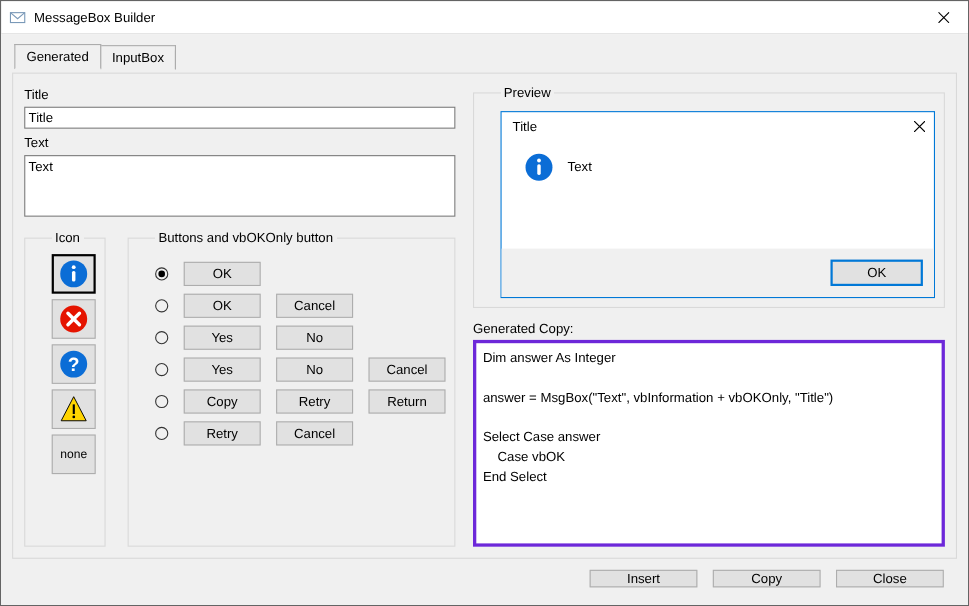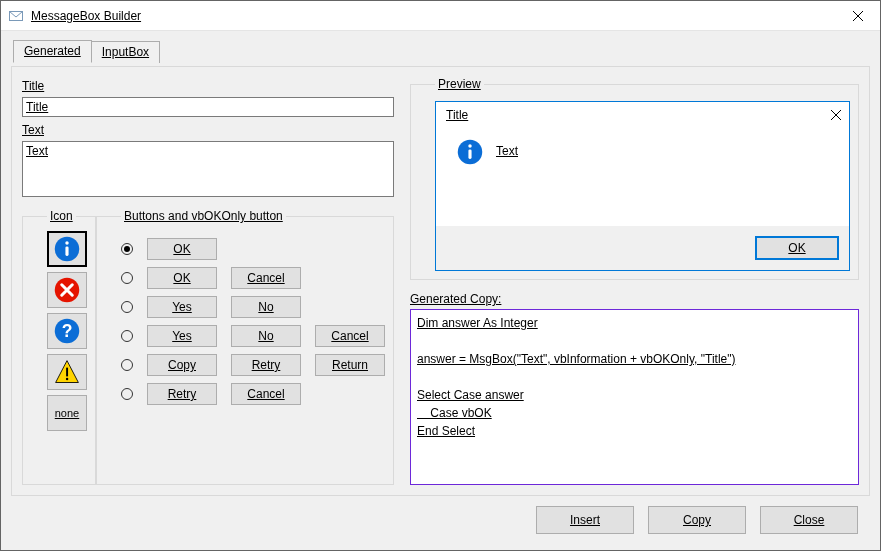--- a/index.html
+++ b/index.html
@@ -13,21 +13,20 @@
     height: 551px;
     overflow: hidden;
   }
   .window {
     width: 881px;
     height: 551px;
     border: 1px solid #646464;
     background: #fff;
     display: flex;
     flex-direction: column;
-    text-decoration: underline;
   }
   .titlebar {
     height: 30px;
     display: flex;
     align-items: center;
     border-bottom: 1px solid #e5e5e5;
   }
   .titlebar .app-icon {
     width: 16px; height:16px; margin:0 7px;
   }
@@ -105,21 +104,21 @@
   .row { display:flex; align-items:center; gap:6px; margin-top:6px;}
   .row .textbox { flex:1; }
   fieldset {
     border:1px solid #d9d9d9;
     padding:8px 8px 8px 24px;
     margin:0;
   }
   legend { padding:0 3px; }
   .leftbottom {
     display:flex;
-    gap:0;
+    gap:20px;
     margin-top:8px;
     flex:1;
   }
   fieldset.icon-fs {
     flex:0 0 74px;
     display:flex;
     flex-direction:column;
     align-items:center;
     gap:5px;
   }
@@ -193,40 +192,40 @@
     justify-content:flex-end;
   }
   .ok-btn {
     width:84px; height:24px;
     border:2px solid #0078d7;
     background:#e1e1e1;
     display:inline-flex; align-items:center; justify-content:center;
   }
   .gen-code-label { }
   .code-area {
-    border:1px solid #6d28d9;
+    border:3px solid #6d28d9;
     background:#fff;
     flex:1;
     position:relative;
     overflow:auto;
     padding:4px 6px;
     white-space:pre;
     font-family: inherit;
     font-size:12px;
     line-height:1.5;
   }
   .dlg-buttons {
     display:flex;
     justify-content:flex-end;
     gap:14px;
     padding:6px 12px 10px 0;
     background:#f0f0f0;
   }
   .dlg-btn {
-    width:98px; height:28px;
+    width:98px; height:16px;
     border:1px solid #adadad;
     background:#e1e1e1;
     display:inline-flex;
     align-items:center; justify-content:center;
   }
   svg { display:block; }
 </style>
 </head>
 <body>
 

